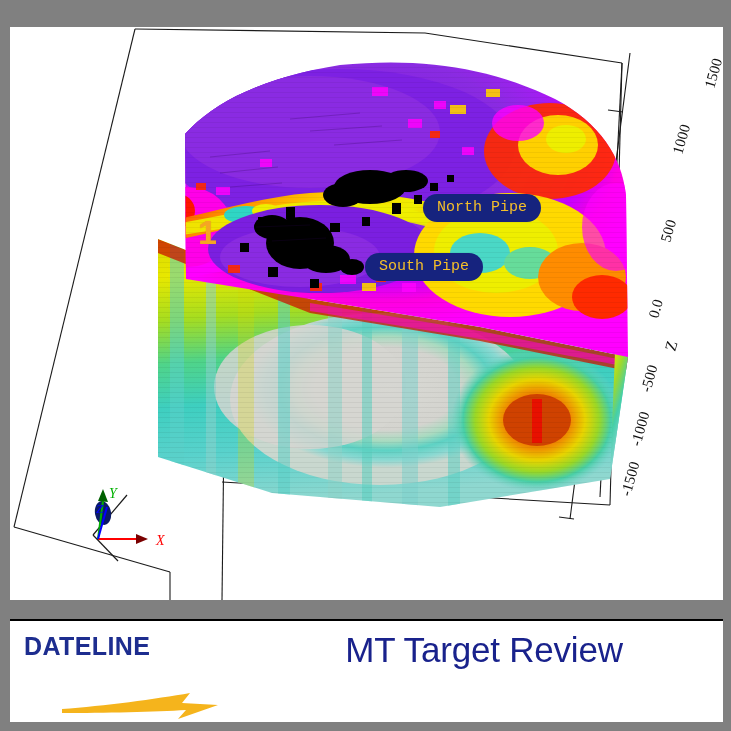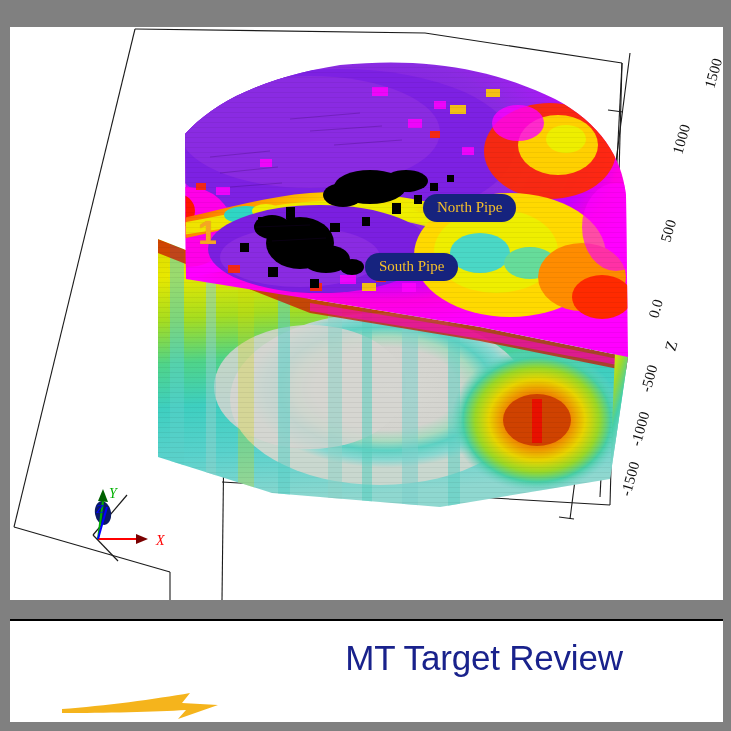--- a/index.html
+++ b/index.html
@@ -31,32 +31,32 @@
   }
   #logo .ln{
     font-family:"Liberation Sans",sans-serif;
     font-weight:bold;color:#1d2d8f;letter-spacing:.4px;
     font-size:25px;line-height:27px;
   }
   #logo .ln2{letter-spacing:-.2px;}
   #logo svg{position:absolute;left:36px;top:56px;}
 
   #titleblock{
-    position:absolute;left:250px;top:16px;width:448px;
+    position:absolute;left:250px;top:8px;width:448px;
     text-align:center;color:#19228c;
   }
   #titleblock .t1{font-size:35px;line-height:41px;letter-spacing:-.2px;}
   #titleblock .t2{font-size:28px;line-height:34px;letter-spacing:-.1px;}
 
   
   .pill{
     position:absolute;background:#16237e;color:#f5bf2a;
     border-radius:14px;font-size:15px;line-height:15px;
     padding:6px 14px 7px 14px;white-space:nowrap;
-    font-family:Liberation Serif, serif;
+    font-family:Liberation Mono, monospace;
   }
   #pill-north{left:413px;top:167px;}
   #pill-south{left:355px;top:226px;}
   #target-num{
     position:absolute;left:188px;top:186px;
     font-size:34px;font-weight:bold;color:#f5a623;
     font-family:"Liberation Sans",sans-serif;
     text-shadow:0 0 1px rgba(200,120,0,.5);
   }
 
@@ -329,20 +329,21 @@
     <div class="pill" id="pill-north">North Pipe</div>
     <div class="pill" id="pill-south">South Pipe</div>
     <div id="target-num">1</div>
   </div>
 
   <div id="divider"></div>
 
   <div id="footer">
 
     <div id="logo">
+      <div class="ln">DATELINE</div>
       <svg width="170" height="34" viewBox="0 0 170 34">
         <path d="M2,20 C44,17 96,10 130,4 L122,14 L158,16 L118,30 L126,21
                  C96,23 44,24 2,24 Z" fill="#f5b41c"></path>
       </svg>
     </div>
 
     <div id="titleblock">
       <div class="t1">MT Target Review</div>
     </div>
   </div>

